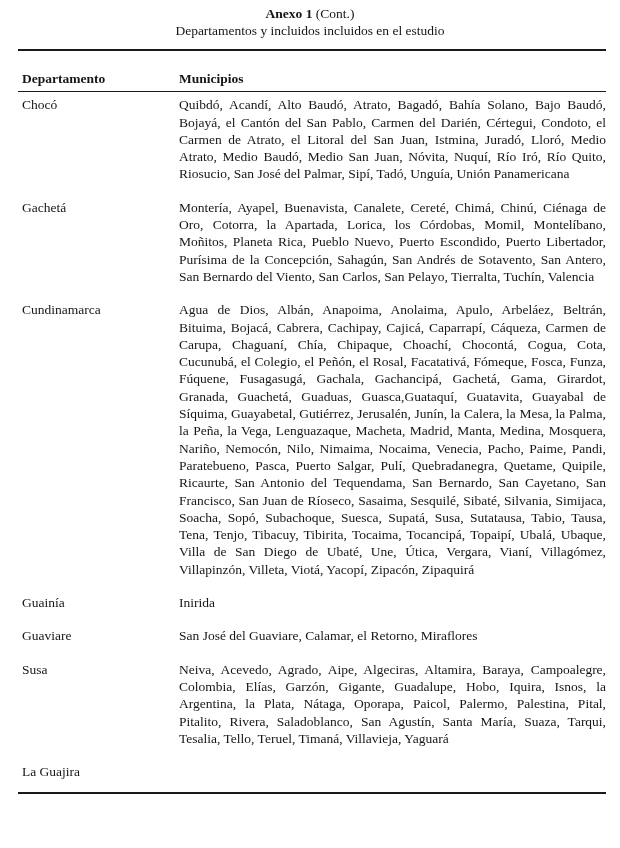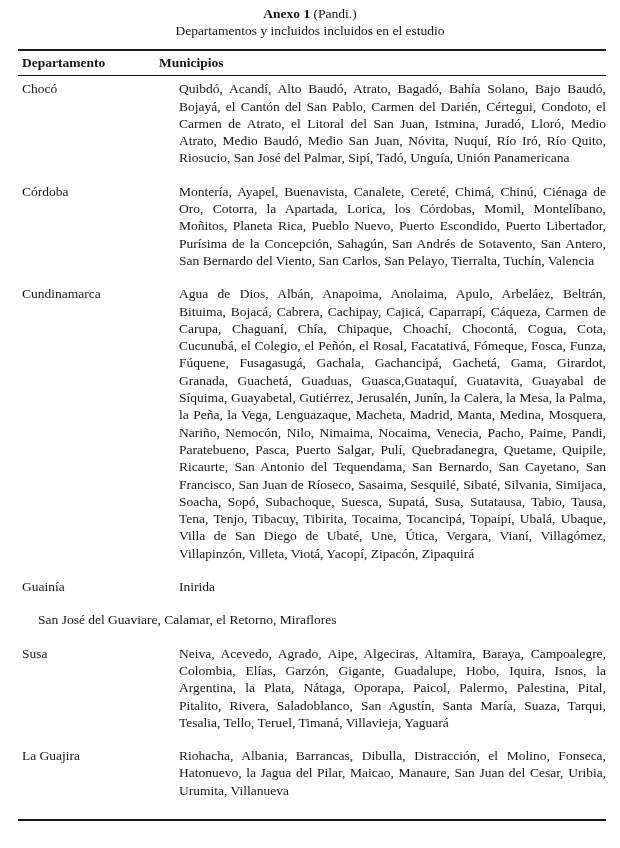--- a/index.html
+++ b/index.html
@@ -25,89 +25,90 @@
     margin: 10px 14px 0 18px;
     border-top: 2px solid #1a1a1a;
     border-bottom: 2px solid #1a1a1a;
     font-size: 13.5px;
     line-height: 17.3px;
   }
 
   .thead {
     display: flex;
     border-bottom: 1.5px solid #1a1a1a;
-    padding: 3px 0 4px 0;
+    padding: 19px 0 4px 0;
+    gap: 20px;
   }
   .col1 {
     flex: 0 0 141px;
     width: 141px;
     padding-left: 4px;
     box-sizing: border-box;
   }
   .col2 { flex: 1; }
   .thead .col1 { font-weight: bold; }
   .thead .col2 { font-weight: bold; text-align: left; }
 
   .trow {
     display: flex;
     padding: 8px 0;
   }
   .anexo-table > .trow:nth-child(2) { padding-top: 4px; }
-  .anexo-table > .trow:last-child { padding-bottom: 20px; }
+  .anexo-table > .trow:last-child { padding-bottom: 12px; }
 
   .trow .col2 {
     text-align: justify;
     hyphens: none;
     margin-left: 20px;
   }
 </style>
 </head>
 <body>
 
 <div class="page">
 
-  <div class="title-line1"><span class="bold">Anexo 1</span><span> (Pandi.)</span></div>
+  <div class="title-line1"><span class="bold">Anexo 1</span><span> (Cont.)</span></div>
 
   <div class="title-line2">Departamentos y incluidos incluidos en el estudio</div>
 
   <div class="anexo-table">
 
     <div class="thead">
       <div class="col1">Departamento</div>
       <div class="col2">Municipios</div>
     </div>
 
     <div class="trow">
       <div class="col1">Chocó</div>
       <div class="col2">Quibdó, Acandí, Alto Baudó, Atrato, Bagadó, Bahía Solano, Bajo Baudó, Bojayá, el Cantón del San Pablo, Carmen del Darién, Cértegui, Condoto, el Carmen de Atrato, el Litoral del San Juan, Istmina, Juradó, Lloró, Medio Atrato, Medio Baudó, Medio San Juan, Nóvita, Nuquí, Río Iró, Río Quito, Riosucio, San José del Palmar, Sipí, Tadó, Unguía, Unión Panamericana</div>
     </div>
 
     <div class="trow">
-      <div class="col1">Córdoba</div>
+      <div class="col1">Gachetá</div>
       <div class="col2">Montería, Ayapel, Buenavista, Canalete, Cereté, Chimá, Chinú, Ciénaga de Oro, Cotorra, la Apartada, Lorica, los Córdobas, Momil, Montelíbano, Moñitos, Planeta Rica, Pueblo Nuevo, Puerto Escondido, Puerto Libertador, Purísima de la Concepción, Sahagún, San Andrés de Sotavento, San Antero, San Bernardo del Viento, San Carlos, San Pelayo, Tierralta, Tuchín, Valencia</div>
     </div>
 
     <div class="trow">
       <div class="col1">Cundinamarca</div>
       <div class="col2">Agua de Dios, Albán, Anapoima, Anolaima, Apulo, Arbeláez, Beltrán, Bituima, Bojacá, Cabrera, Cachipay, Cajicá, Caparrapí, Cáqueza, Carmen de Carupa, Chaguaní, Chía, Chipaque, Choachí, Chocontá, Cogua, Cota, Cucunubá, el Colegio, el Peñón, el Rosal, Facatativá, Fómeque, Fosca, Funza, Fúquene, Fusagasugá, Gachala, Gachancipá, Gachetá, Gama, Girardot, Granada, Guachetá, Guaduas, Guasca,Guataquí, Guatavita, Guayabal de Síquima, Guayabetal, Gutiérrez, Jerusalén, Junín, la Calera, la Mesa, la Palma, la Peña, la Vega, Lenguazaque, Macheta, Madrid, Manta, Medina, Mosquera, Nariño, Nemocón, Nilo, Nimaima, Nocaima, Venecia, Pacho, Paime, Pandi, Paratebueno, Pasca, Puerto Salgar, Pulí, Quebradanegra, Quetame, Quipile, Ricaurte, San Antonio del Tequendama, San Bernardo, San Cayetano, San Francisco, San Juan de Ríoseco, Sasaima, Sesquilé, Sibaté, Silvania, Simijaca, Soacha, Sopó, Subachoque, Suesca, Supatá, Susa, Sutatausa, Tabio, Tausa, Tena, Tenjo, Tibacuy, Tibirita, Tocaima, Tocancipá, Topaipí, Ubalá, Ubaque, Villa de San Diego de Ubaté, Une, Útica, Vergara, Vianí, Villagómez, Villapinzón, Villeta, Viotá, Yacopí, Zipacón, Zipaquirá</div>
     </div>
 
     <div class="trow">
       <div class="col1">Guainía</div>
       <div class="col2">Inirida</div>
     </div>
 
     <div class="trow">
+      <div class="col1">Guaviare</div>
       <div class="col2">San José del Guaviare, Calamar, el Retorno, Miraflores</div>
     </div>
 
     <div class="trow">
       <div class="col1">Susa</div>
       <div class="col2">Neiva, Acevedo, Agrado, Aipe, Algeciras, Altamira, Baraya, Campoalegre, Colombia, Elías, Garzón, Gigante, Guadalupe, Hobo, Iquira, Isnos, la Argentina, la Plata, Nátaga, Oporapa, Paicol, Palermo, Palestina, Pital, Pitalito, Rivera, Saladoblanco, San Agustín, Santa María, Suaza, Tarqui, Tesalia, Tello, Teruel, Timaná, Villavieja, Yaguará</div>
     </div>
 
     <div class="trow">
       <div class="col1">La Guajira</div>
-      <div class="col2">Riohacha, Albania, Barrancas, Dibulla, Distracción, el Molino, Fonseca, Hatonuevo, la Jagua del Pilar, Maicao, Manaure, San Juan del Cesar, Uribia, Urumita, Villanueva</div>
     </div>
 
   </div>
 </div>
 
 </body></html>

